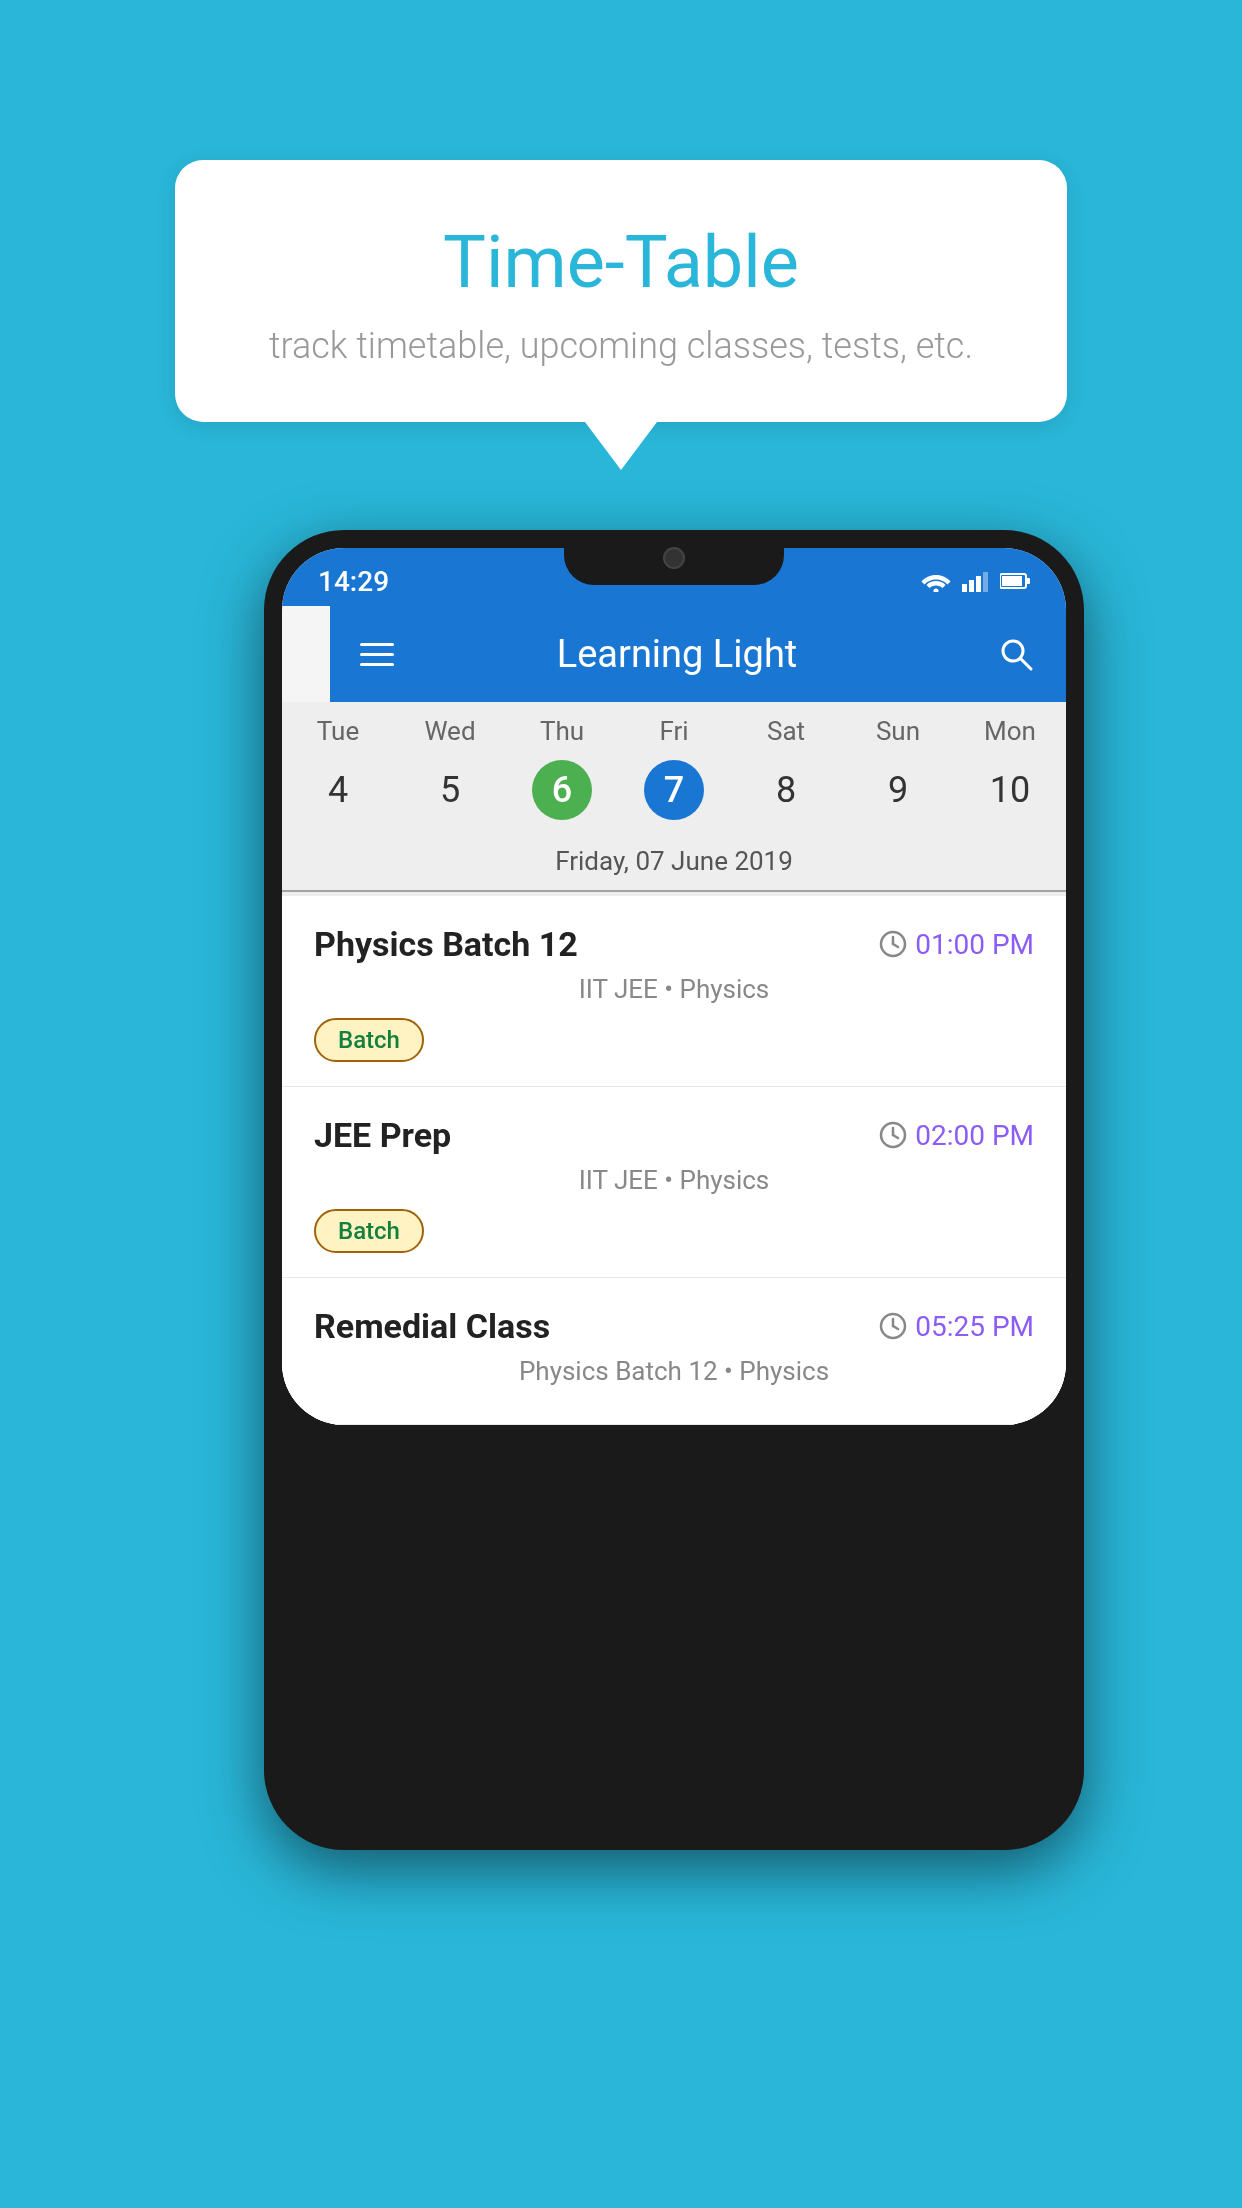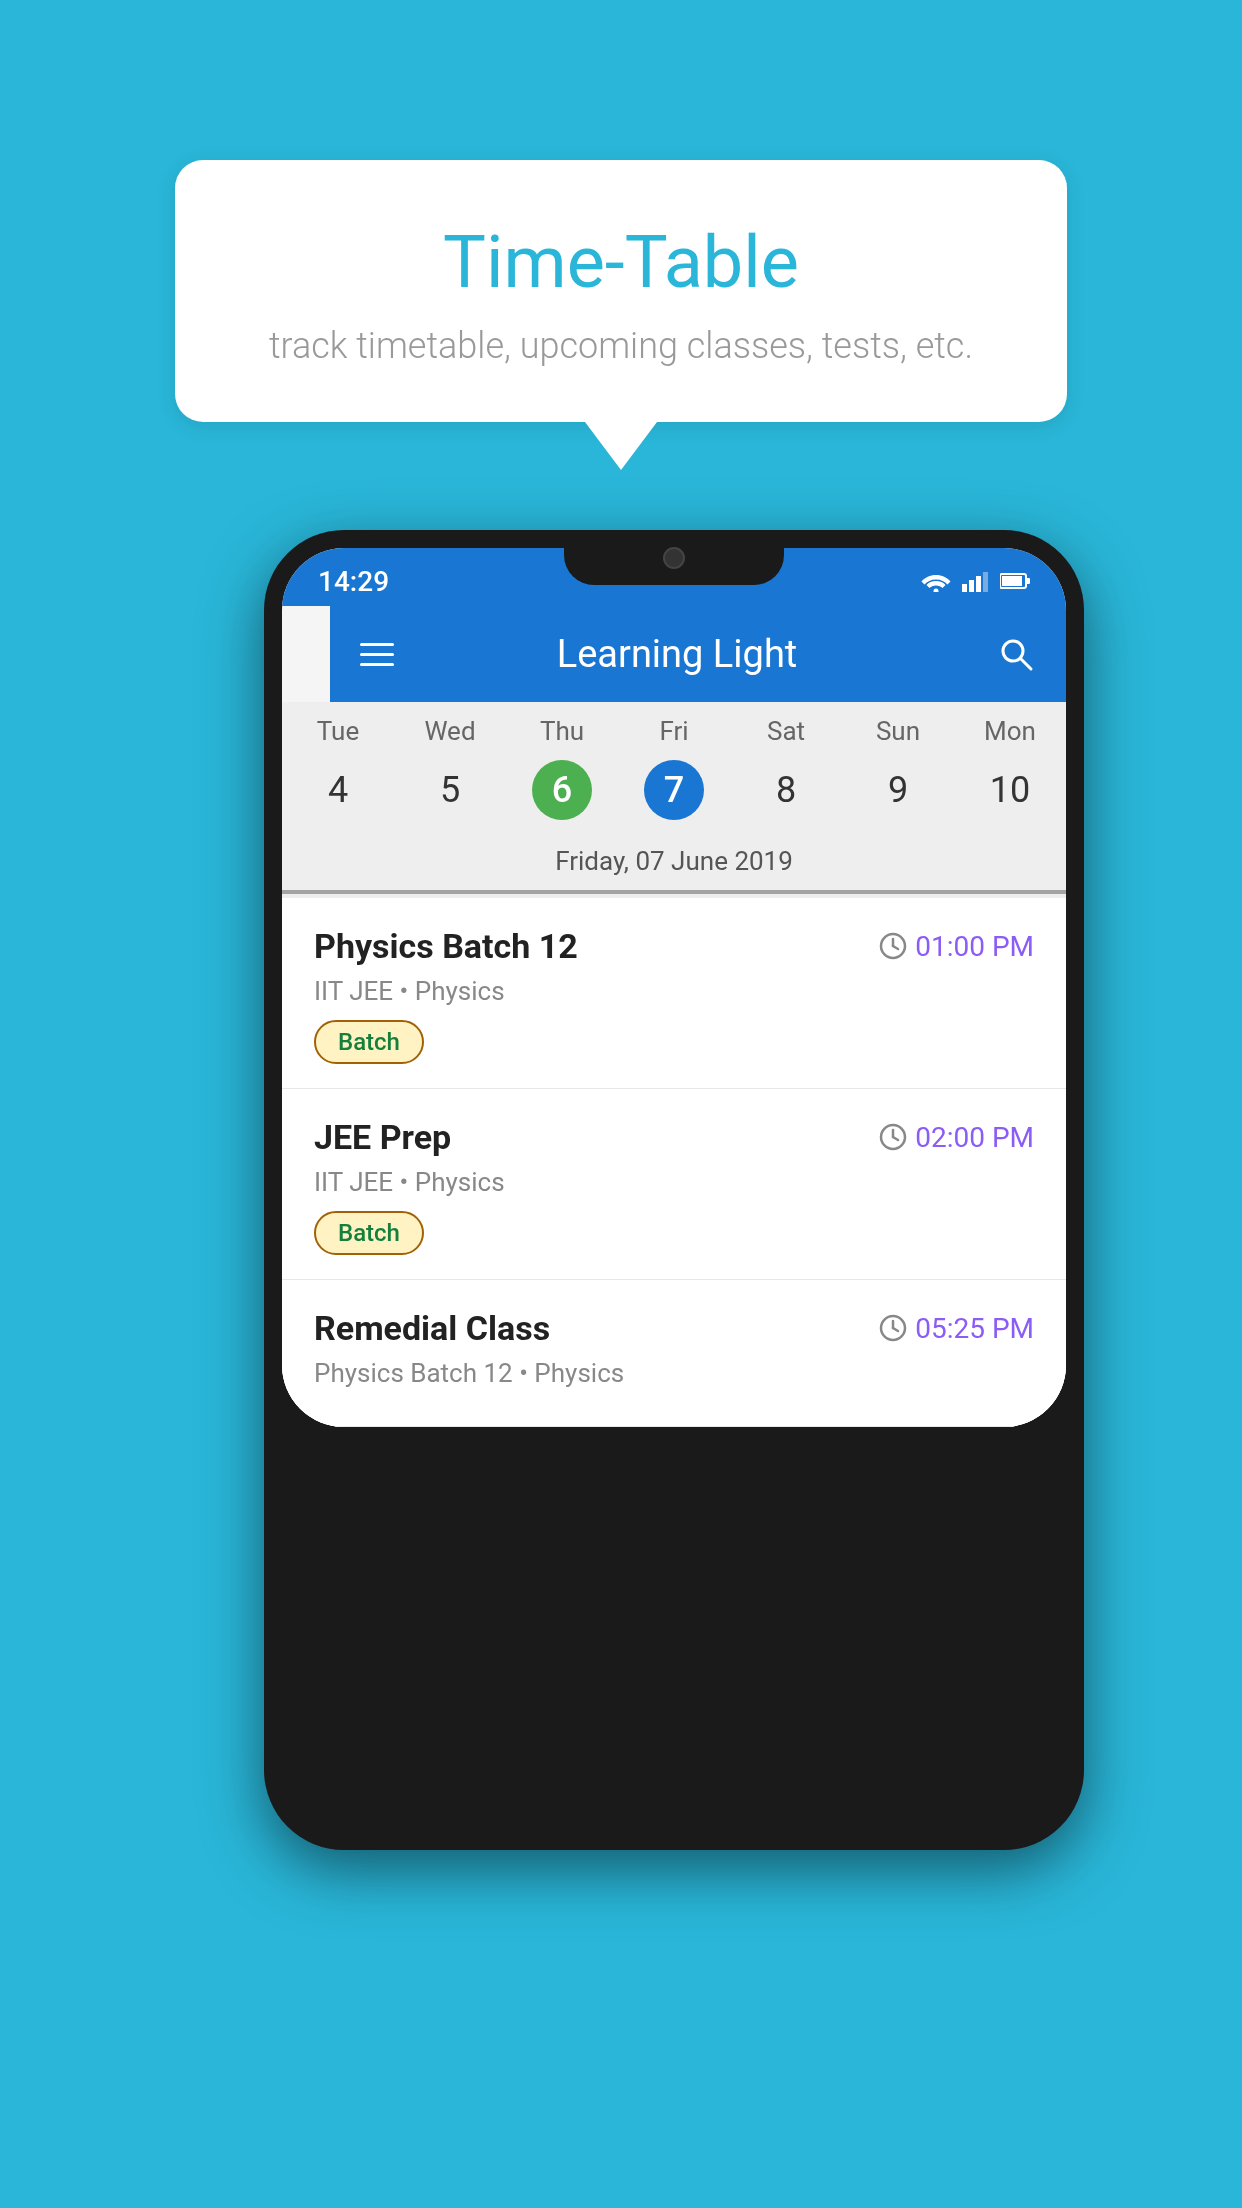--- a/index.html
+++ b/index.html
@@ -232,21 +232,21 @@
       margin: 0 auto;
       font-weight: 500;
     }
 
     .selected-date-label {
       text-align: center;
       font-size: 26px;
       color: #555;
       padding: 10px 0 14px;
       background: #eeeeee;
-      border-bottom: 4px solid #a3a3a3;
+      border-bottom: 2px solid #a3a3a3;
     }
 
     
     .schedule-list {
       background: white;
     }
 
     .schedule-item {
       background: white;
       padding: 28px 32px 24px;
@@ -271,20 +271,21 @@
       color: #8b5cf6;
       display: flex;
       align-items: center;
       gap: 8px;
     }
 
     .schedule-item-sub {
       font-size: 26px;
       color: #888;
       margin-bottom: 14px;
+      text-align: center;
     }
 
     .batch-tag {
       display: inline-block;
       background: #FFF3C4;
       color: #15803d;
       border: 2px solid #a16207;
       border-radius: 30px;
       padding: 6px 22px;
       font-size: 24px;

